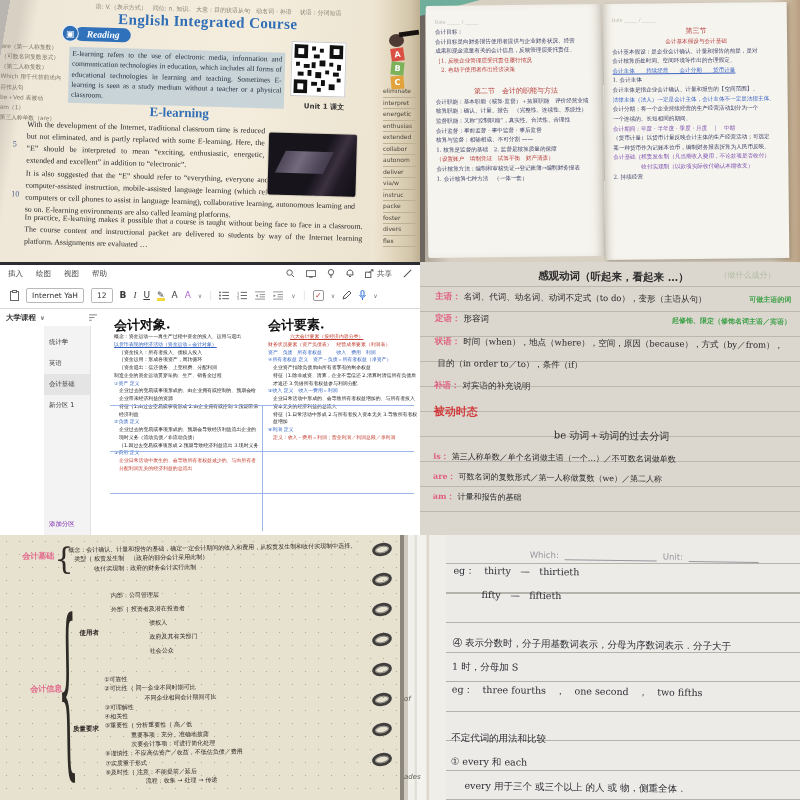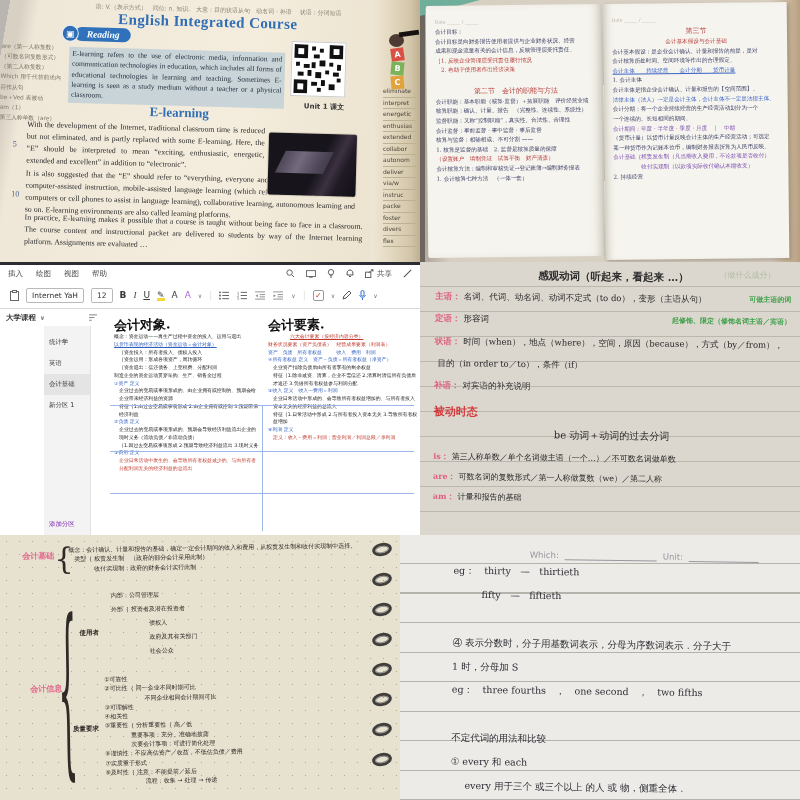--- a/index.html
+++ b/index.html
@@ -487,20 +487,24 @@
     <span class="ring"></span>
     <span class="ring"></span>
     <span class="ring"></span>
     <span class="ring"></span>
     <span class="ring"></span>
     <span class="ring"></span>
   </div>
 </div>
 
 <div class="tile" id="br">
+  <div class="br-edge">
+    <span style="top:160px">of</span>
+    <span style="top:238px">ades</span>
+  </div>
   <div class="br-in">
     <div class="br-head">
       <span>Which:</span>
         <i style="width:92px"></i>
       <span>Unit:</span>
         <i style="width:70px"></i>
     </div>
     <div class="fr-lines">
       <div data-field="t">eg：　thirty　—　thirtieth</div>
         <div data-field="t">　　　fifty　—　fiftieth</div>

